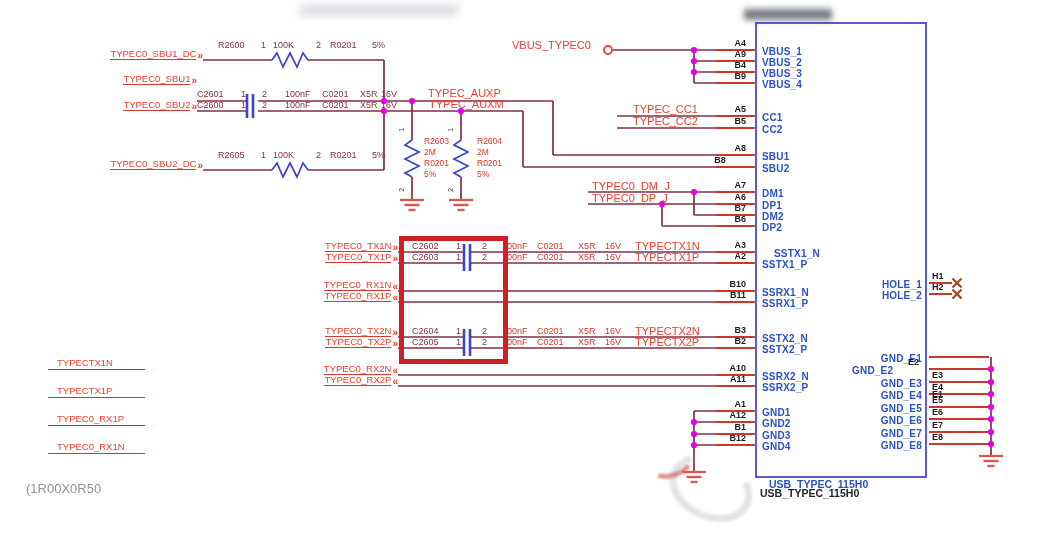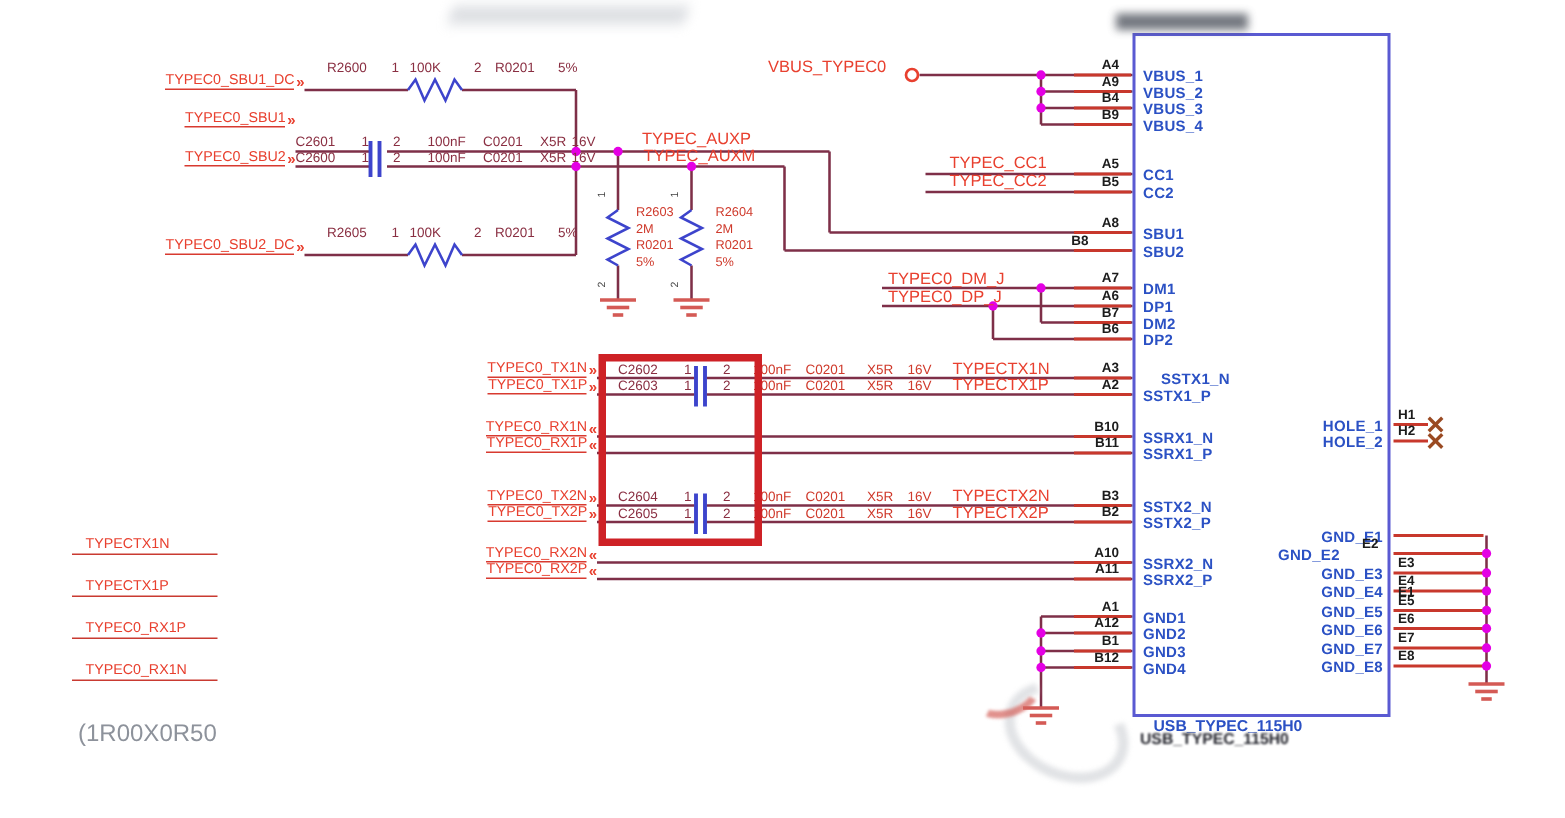--- a/index.html
+++ b/index.html
@@ -12,21 +12,21 @@
   .flag{display:flex;align-items:flex-end;color:#e8402f;font-size:9.5px}
   .flag .lbl{border-bottom:1.2px solid #d83a30;padding-bottom:0}
   .flag .arr{font-size:10px;font-weight:700;margin-left:1px;line-height:.9}
   .netlbl{color:#e8402f;font-size:11px}
   .pname{color:#2b51c4;font-size:10px;font-weight:700;letter-spacing:.2px}
   .pnum{color:#1c1c1c;font-size:9px;font-weight:700}
   .vres{color:#cf3a2c;font-size:8.5px;line-height:11px}
   .rot{transform:rotate(-90deg);transform-origin:center;font-size:7px;color:#444;width:8px}
   .usb1{left:769px;top:479px;color:#2b51c4;font-size:10.5px;font-weight:700;filter:blur(.3px)}
   .usb2{left:760px;top:488px;color:#23242c;font-size:10.5px;font-weight:700;filter:blur(.55px)}
-  .corner{left:52px;top:482px;color:#8d929b;font-size:16px}
+  .corner{left:26px;top:482px;color:#8d929b;font-size:13px}
   .icbox{position:absolute;left:755px;top:22px;width:172px;height:456px;border:2px solid #5a5ad2;z-index:1}
   .redbox{position:absolute;left:399px;top:236px;width:109px;height:128px;border:5px solid #ce2126;z-index:6}
   .sidenet{position:absolute;left:48px;width:97px;height:13px;color:#e8402f;font-size:9.5px;border-bottom:1.5px solid #c93a31;padding-left:9px;z-index:2}
   .smudge{position:absolute;pointer-events:none;z-index:7}
   .sm-top{left:300px;top:4px;width:158px;height:12px;background:#bfc3ca;filter:blur(4px);opacity:.55;transform:skewX(-12deg)}
   .sm-ic{left:744px;top:9px;width:88px;height:11px;background:#4d525c;filter:blur(3px);opacity:.78}
   .sm-swirl{left:668px;top:456px;width:86px;height:64px;border:7px solid #c9ccd1;border-top-color:transparent;border-radius:50%;filter:blur(1.6px);opacity:.55;transform:rotate(24deg)}
   .sm-swirl2{left:648px;top:448px;width:46px;height:30px;border:5px solid transparent;border-bottom-color:#d4625c;border-radius:50%;filter:blur(1px);opacity:.7;transform:rotate(-18deg)}
   svg line,svg polyline,svg circle{vector-effect:non-scaling-stroke}
   .w{stroke:#7e2f48;stroke-width:1.7;fill:none}

